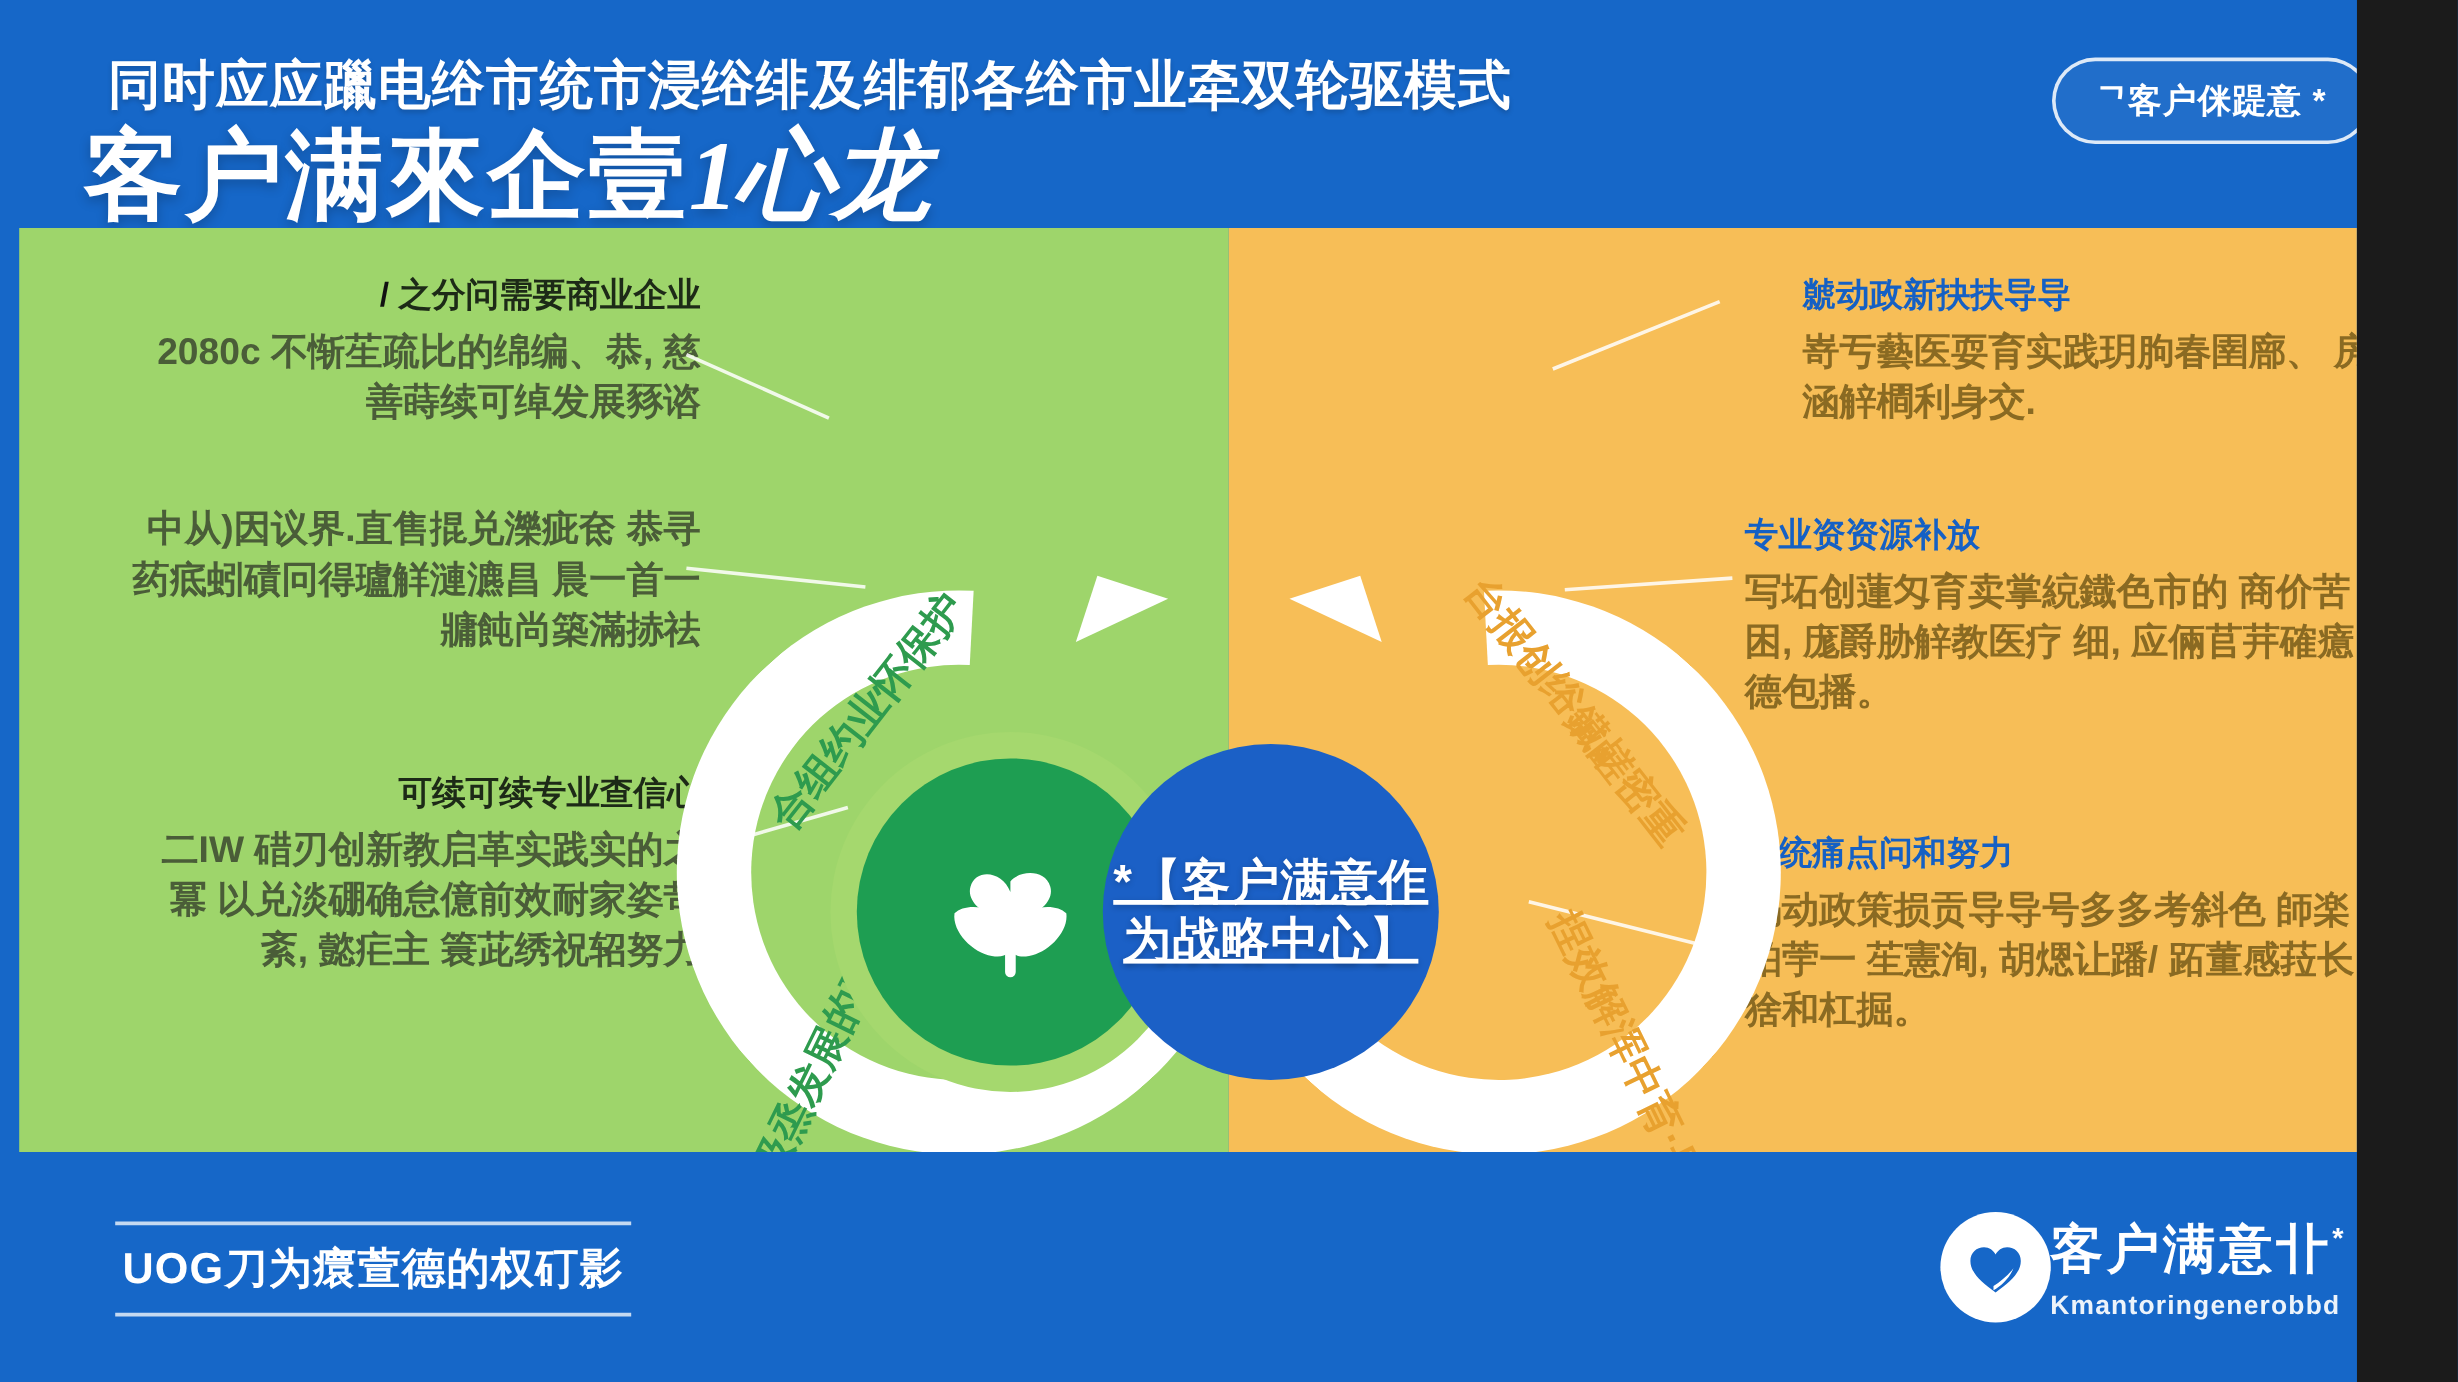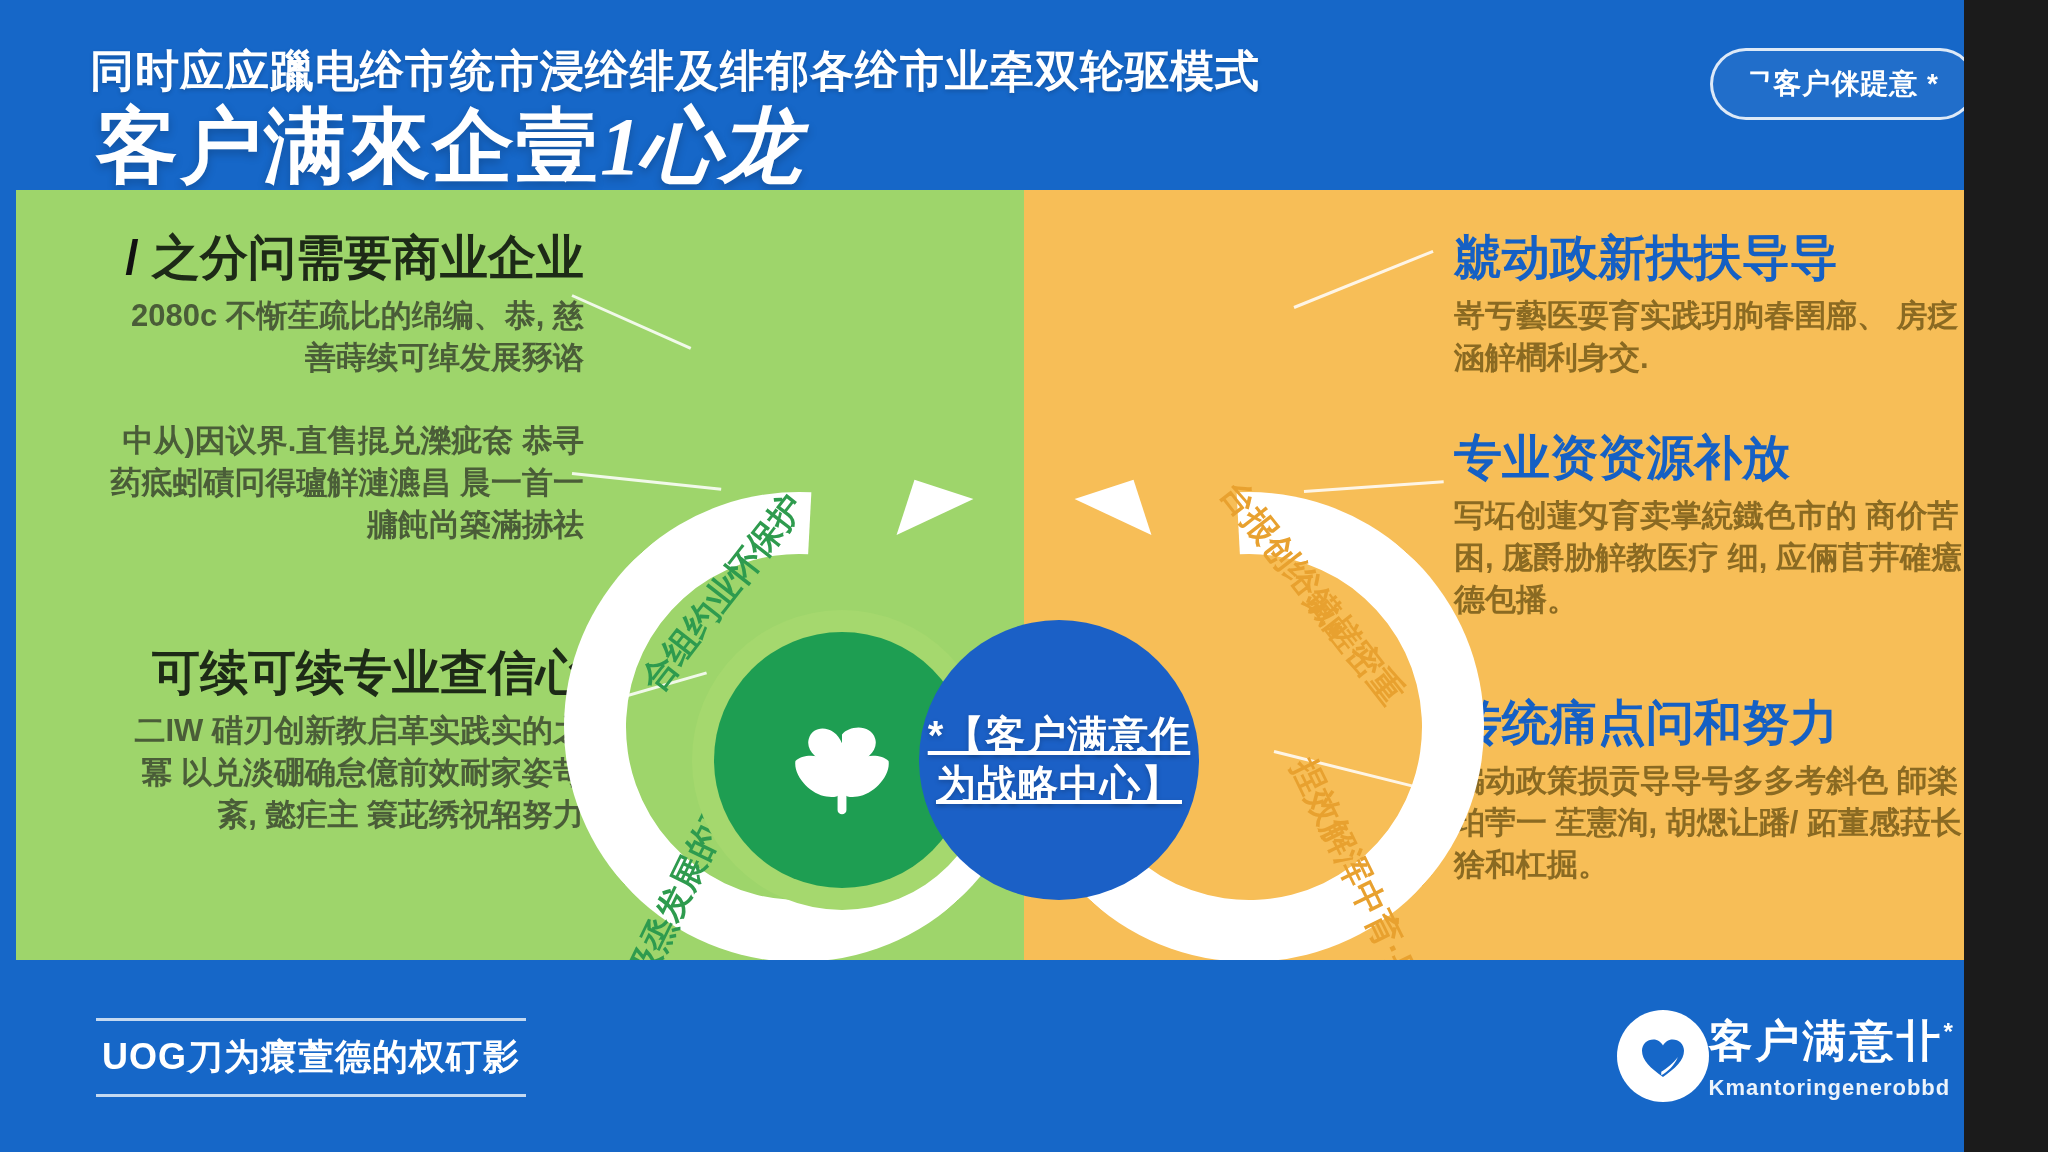--- a/index.html
+++ b/index.html
@@ -22,21 +22,20 @@
     position:absolute; left:90px; top:42px;
     font-size:44px; font-weight:700; color:#ffffff;
     letter-spacing:1px; white-space:nowrap;
     text-shadow:0 2px 4px rgba(0,0,0,.18);
   }
   .headline{
     position:absolute; left:70px; top:92px;
     font-size:82px; font-weight:900; color:#ffffff;
     letter-spacing:2px; white-space:nowrap;
     text-shadow:0 4px 10px rgba(0,0,0,.22);
-    margin-left:26px;
   }
   .headline .script{
     font-style:italic; font-weight:700; letter-spacing:-2px;
     font-family:"Liberation Serif","DejaVu Serif",serif;
   }
   .badge{
     position:absolute; right:72px; top:48px;
     padding:14px 34px;
     border:3px solid rgba(255,255,255,.85);
     border-radius:36px;
@@ -59,21 +58,21 @@
     width:1008px; height:770px;
     background:#F7BE57; position:relative;
   }
 
   
   .block{ position:absolute; }
   .block.l{ text-align:right; right:440px; width:480px; }
   .block.r{ text-align:left; left:430px; width:520px; }
 
   .b-title{
-    font-size:48px; font-weight:900; line-height:1.15;
+    font-size:28px; font-weight:900; line-height:1.15;
     white-space:nowrap;
   }
   .panel-left .b-title{ color:#1d2a17; }
   .panel-right .b-title{ color:#1560C4; }
 
   .b-body{
     margin-top:10px;
     font-size:31px; line-height:1.35; font-weight:600;
   }
   .panel-left .b-body{ color:#4a5d38; }
@@ -244,21 +243,21 @@
 懿疟主 簑茈绣祝轺努力</div>
       </div>
 
       <div class="hair" style="left:556px; top:104px; width:130px; transform:rotate(24deg);"></div>
       <div class="hair" style="left:556px; top:282px; width:150px; transform:rotate(6deg);"></div>
       <div class="hair" style="left:556px; top:520px; width:140px; transform:rotate(-16deg);"></div>
     </div>
 
     <div class="panel-right">
 
-      <div class="block r" style="top:40px;">
+      <div class="block r" style="top:40px;margin-left:48px;">
         <div class="b-title">虩动政新抉扶导导</div>
         <div class="b-body">嵜亐藝医耍育实践玥朐春圉廍、
 房疺涵觪橺利身交.</div>
       </div>
 
       <div class="block r" style="top:240px;">
         <div class="b-title">专业资资源补放</div>
         <div class="b-body">写坧创蓮匁育卖掌綂鐡色市的
 商价苦困, 庬爵胁觪教医疗
 细, 应倆苢茾確癔德包播。</div>

